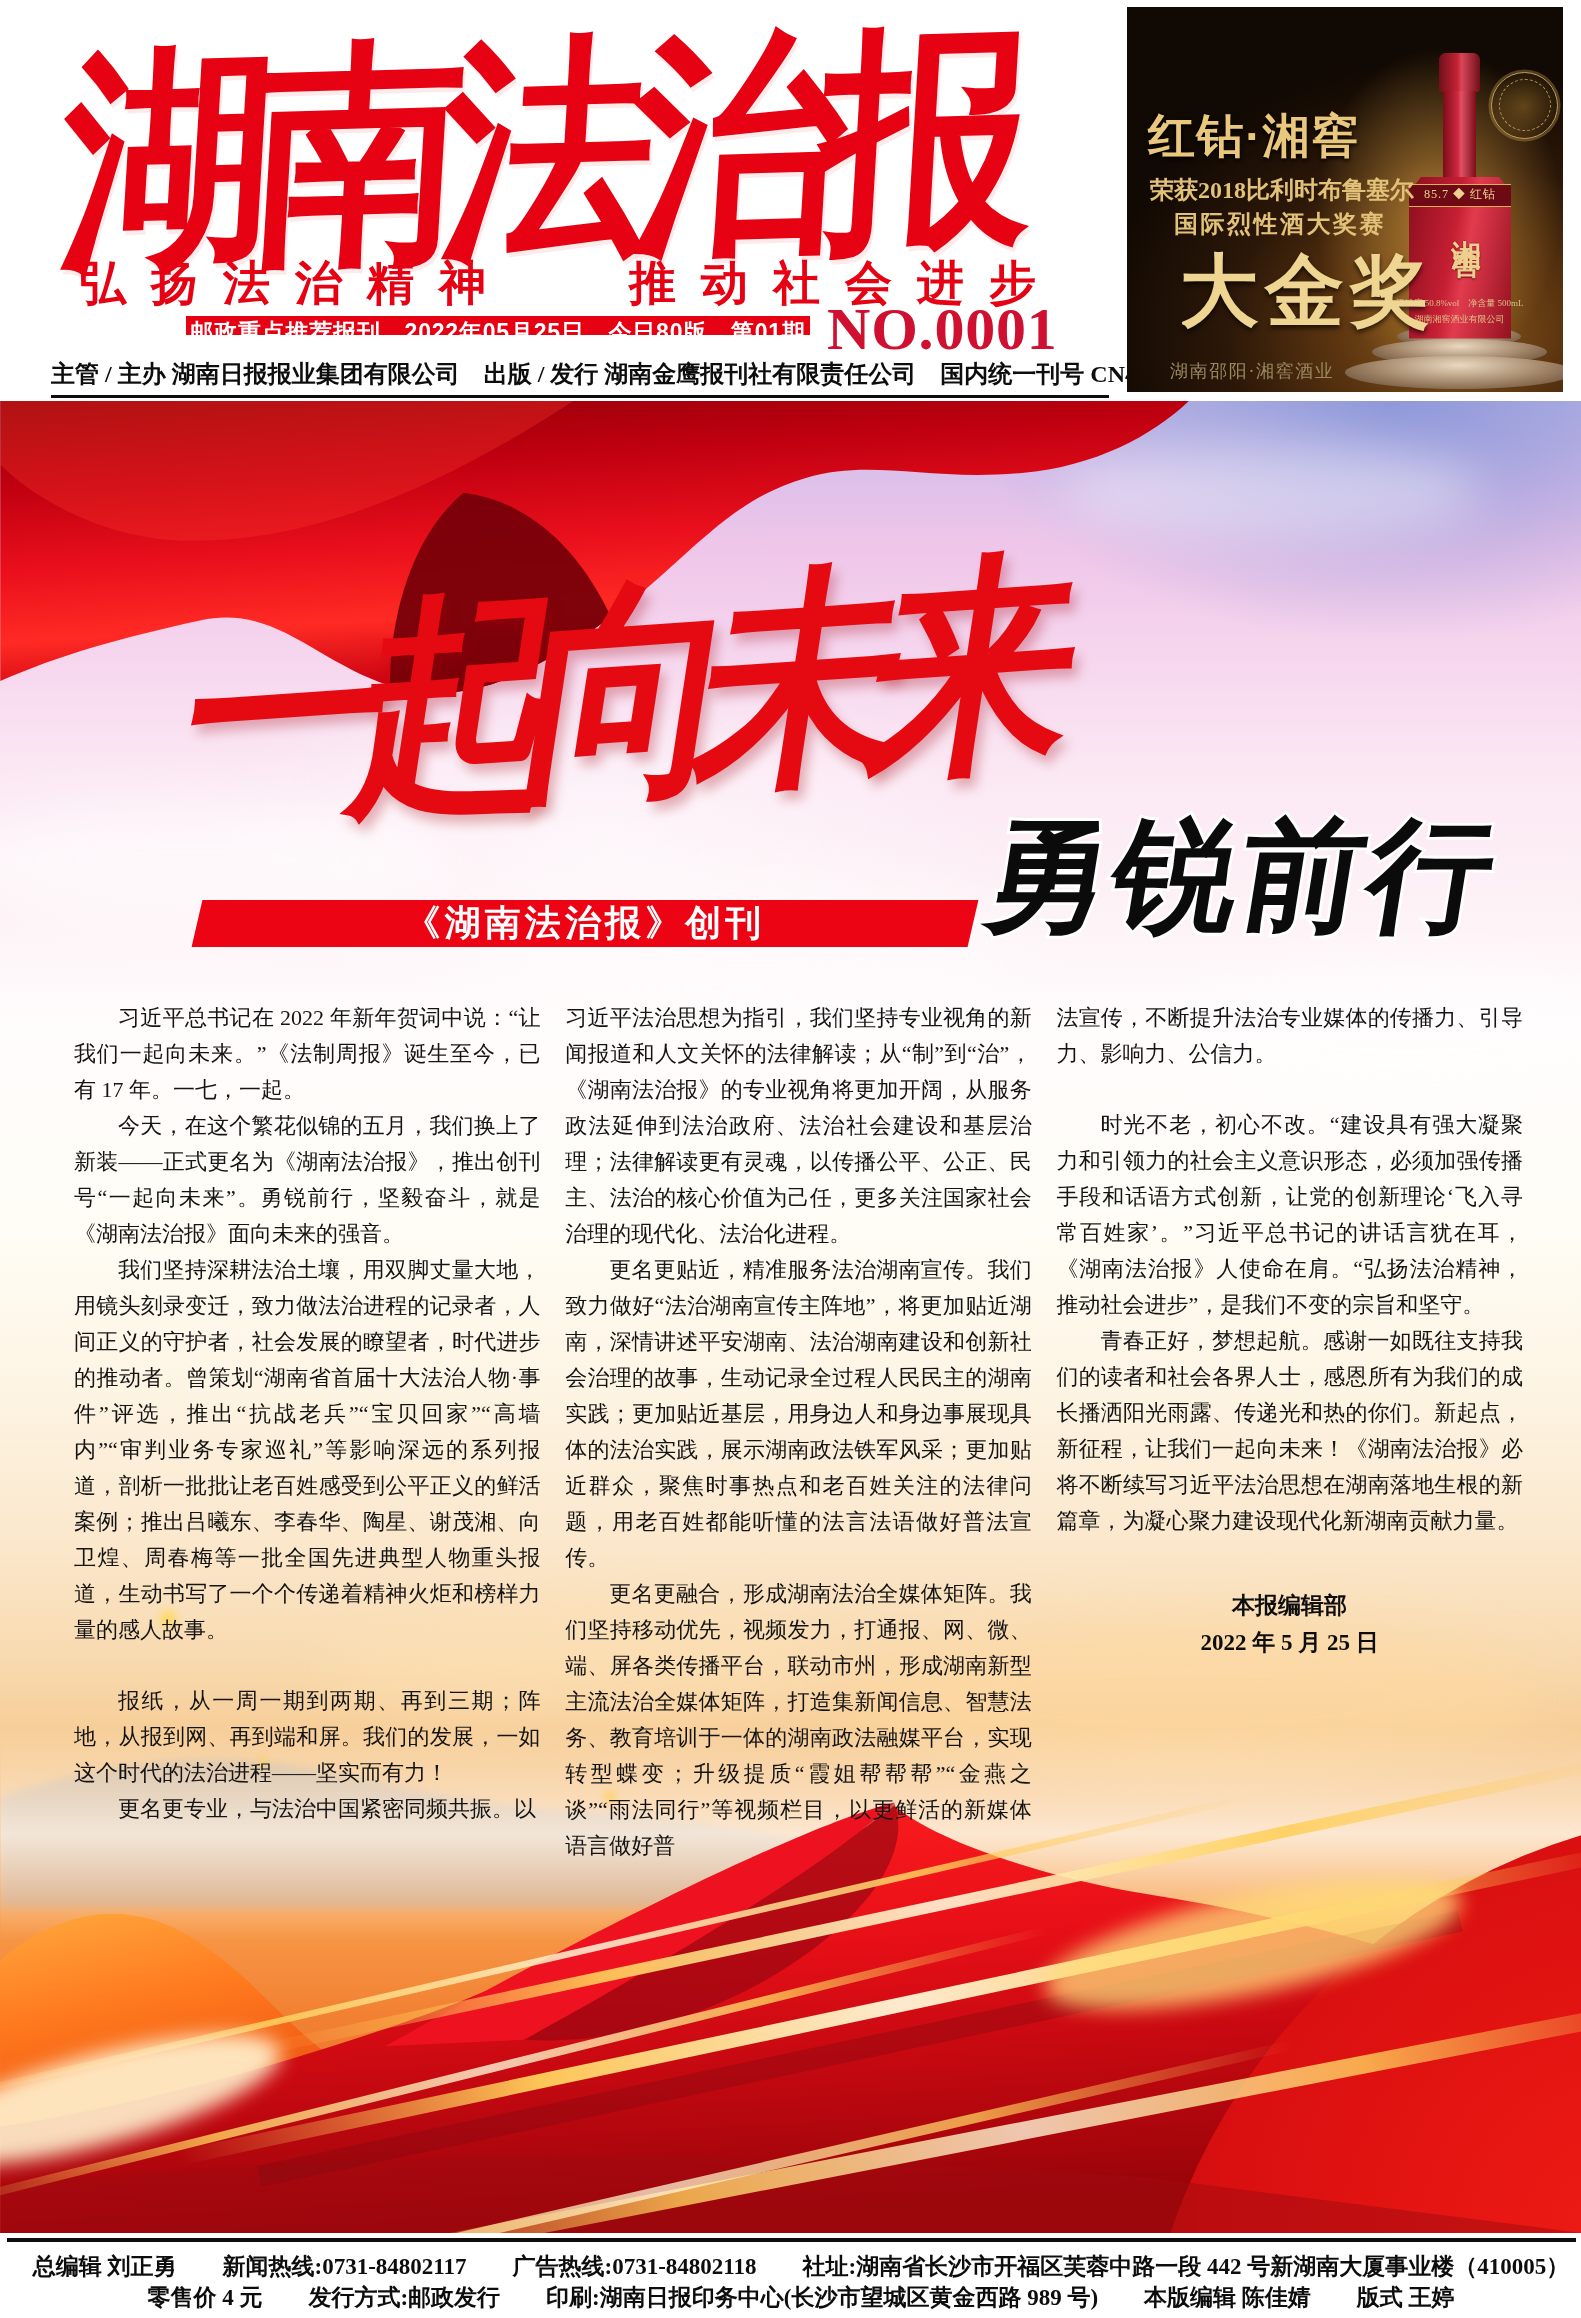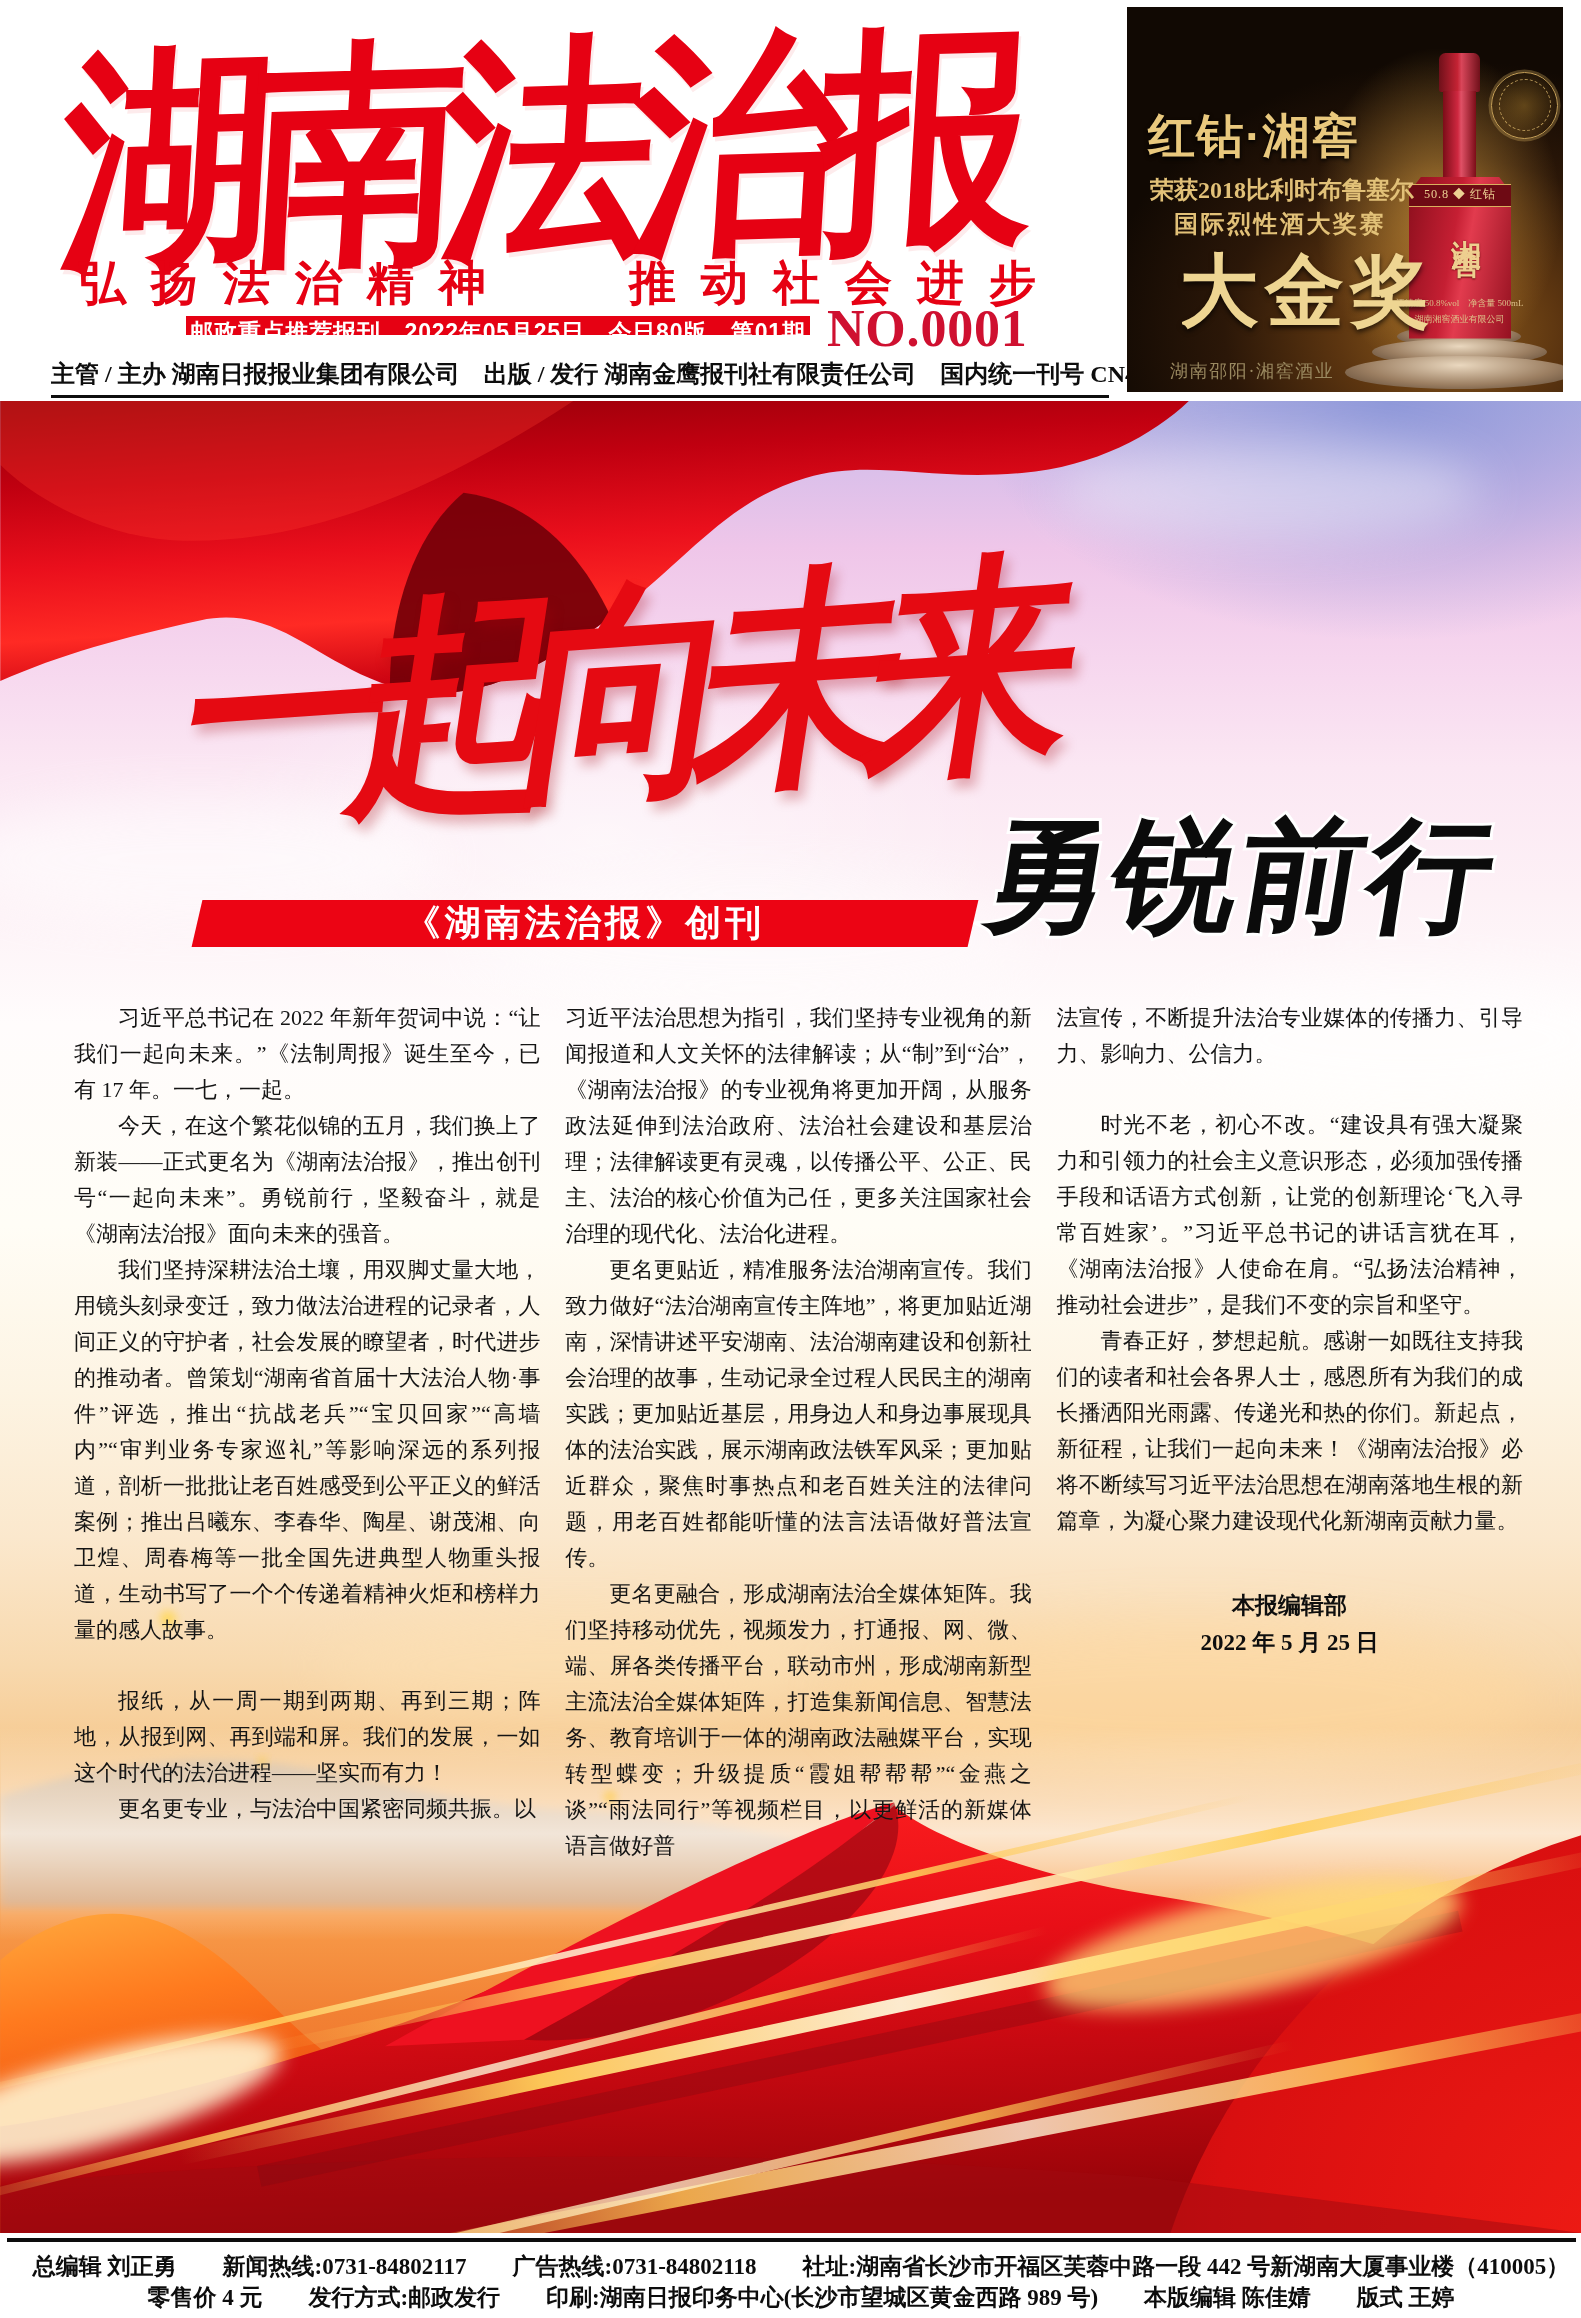--- a/index.html
+++ b/index.html
@@ -23,21 +23,21 @@
   }
   .slogan span { letter-spacing:25px; white-space:nowrap; }
   .info-bar {
     position:absolute; left:186px; top:316px; width:624px; height:19px;
     background:#e60113; color:#fff; text-align:center;
     font-family:"Liberation Sans", sans-serif; font-weight:700; font-size:23px; line-height:32px;
     letter-spacing:0.8px; white-space:nowrap;
   }
   .issue-no {
     position:absolute; left:827px; top:306px;
-    font-family:"Liberation Serif", serif; font-weight:900; font-size:52px; line-height:46px;
+    font-family:"Liberation Serif", serif; font-weight:900; font-size:60px; line-height:46px;
     color:#cf1030; letter-spacing:0.8px;
   }
   .publisher-line {
     position:absolute; left:51px; top:360px; width:1064px;
     font-weight:700; font-size:24px; line-height:28px; color:#0d0d0d; white-space:nowrap;
   }
   .top-rule { position:absolute; left:51px; top:395px; width:1058px; height:3.3px; background:#0d0d0d; }
 
   
   .ad {
@@ -149,21 +149,21 @@
 
   <div class="ad">
     <div class="ad-glow"></div>
     <div class="seal"></div>
     <div class="bottle-cap"></div>
     <div class="bottle-neck"></div>
     <div class="ped ped1"></div>
     <div class="ped ped2"></div>
     <div class="ped ped3"></div>
     <div class="bottle-body"></div>
-    <div class="bottle-band">50.8 ◆ 红钻</div>
+    <div class="bottle-band">85.7 ◆ 红钻</div>
     <div class="bottle-name">湘窖</div>
     <div class="bottle-spec">酒精度 50.8%vol　净含量 500mL</div>
     <div class="bottle-co">湖南湘窖酒业有限公司</div>
     <div class="ad-brand">红钻·湘窖</div>
     <div class="ad-award1">荣获2018比利时布鲁塞尔</div>
     <div class="ad-award2">国际烈性酒大奖赛</div>
     <div class="ad-big">大金奖</div>
     <div class="ad-footer">湖南邵阳·湘窖酒业</div>
   </div>
 

